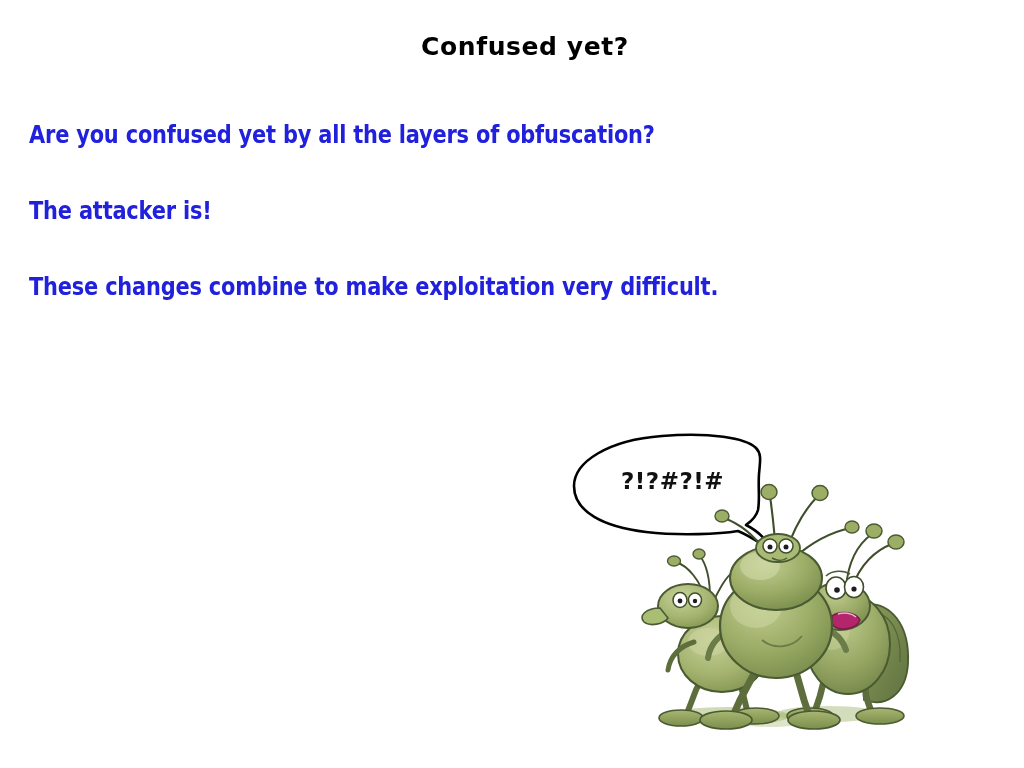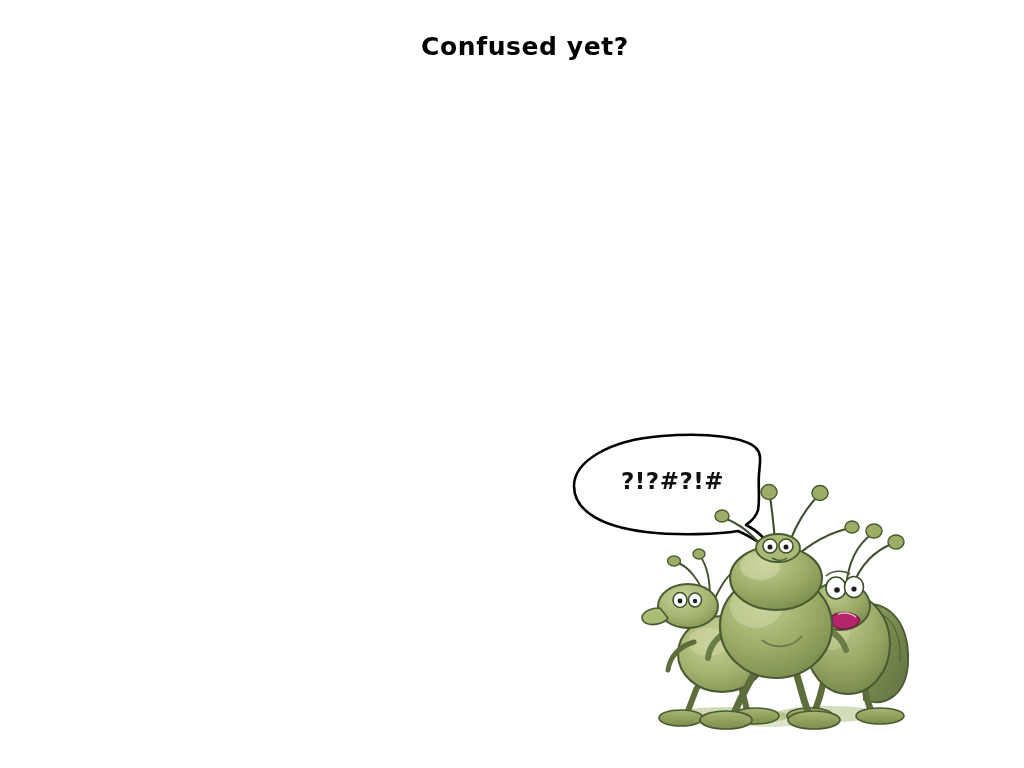--- a/index.html
+++ b/index.html
@@ -86,20 +86,25 @@
     white-space: nowrap;
   }
 </style>
 </head>
 <body>
 
 <div id="slide">
 
   <div id="slide-title">Confused yet?</div>
 
+  <div id="body-text">
+    <p class="body-line">Are you confused yet by all the layers of obfuscation?</p>
+    <p class="body-line">The attacker is!</p>
+    <p class="body-line">These changes combine to make exploitation very difficult.</p>
+  </div>
 
   <div id="cartoon">
     <svg width="380" height="310" viewBox="0 0 380 310" xmlns="http://www.w3.org/2000/svg">
       <defs>
         <radialGradient id="bodyGrad" cx="38%" cy="28%" r="78%">
           <stop offset="0%" stop-color="#c3ce92"></stop>
           <stop offset="55%" stop-color="#9dae68"></stop>
           <stop offset="100%" stop-color="#7a8c4c"></stop>
         </radialGradient>
         <radialGradient id="bodyGrad2" cx="40%" cy="30%" r="80%">

